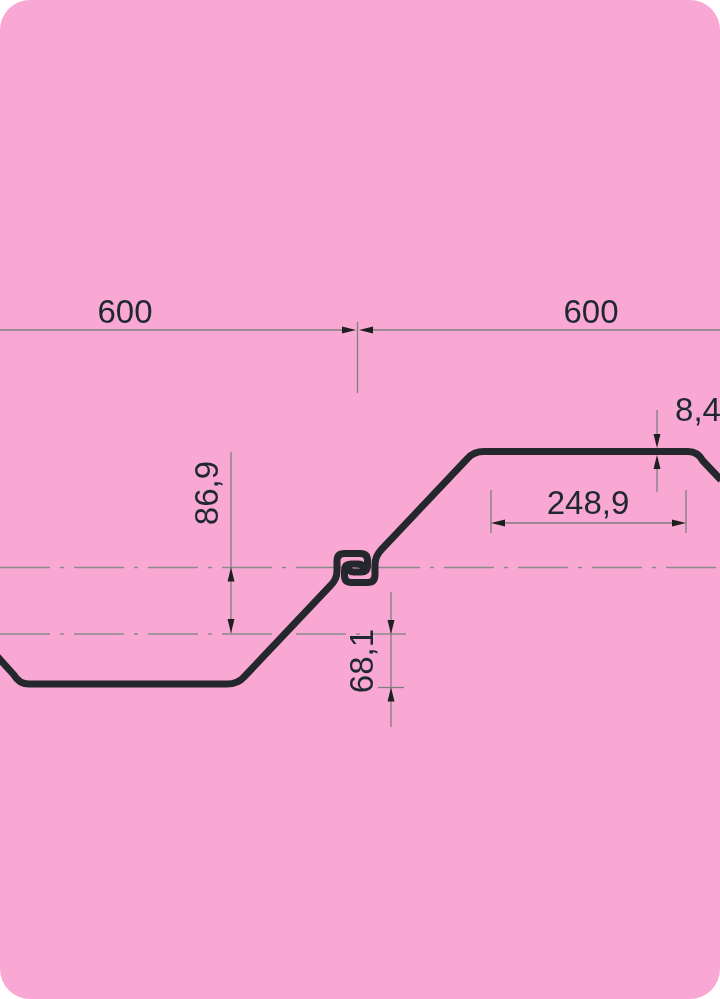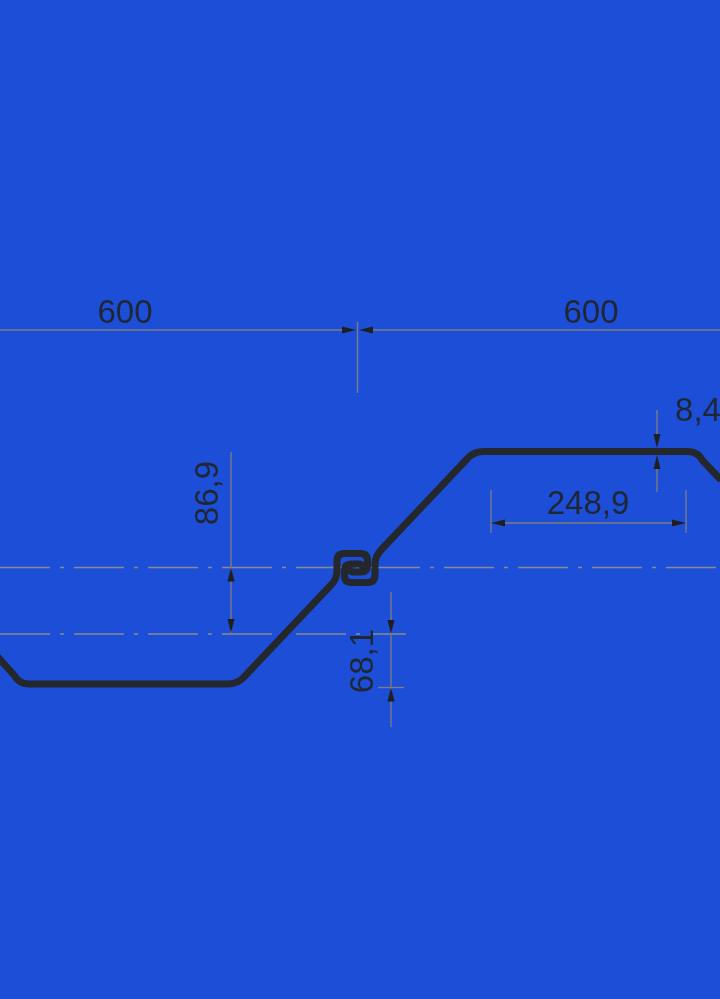--- a/index.html
+++ b/index.html
@@ -1,22 +1,23 @@
 <!DOCTYPE html>
 <html><head>
 <meta charset="utf-8">
 <style>
   html, body { margin: 0; padding: 0; background: #ffffff; }
   .stage {
     position: relative;
     width: 720px;
     height: 999px;
-    background: #1d4ed8;
+    background: #f9a8d4;
     overflow: hidden;
     font-family: "Liberation Sans", sans-serif;
+    border-radius: 30px;
   }
   svg { display: block; }
   .dim-line   { stroke: #7e7e7e; stroke-width: 1.5; fill: none; }
   .ext-line   { stroke: #7e7e7e; stroke-width: 1.3; fill: none; }
   .centerline { stroke: #8a8a8a; stroke-width: 1.5; fill: none;
                 stroke-dasharray: 50 10 4 10; }
   .arrow      { fill: #1f1f1f; stroke: none; }
   .profile    { fill: none; stroke-width: 7; stroke-linejoin: round; stroke-linecap: butt; }
   .dim-label  { fill: #1f2733; font-size: 33px; font-family: "Liberation Sans", sans-serif; }
 </style>

